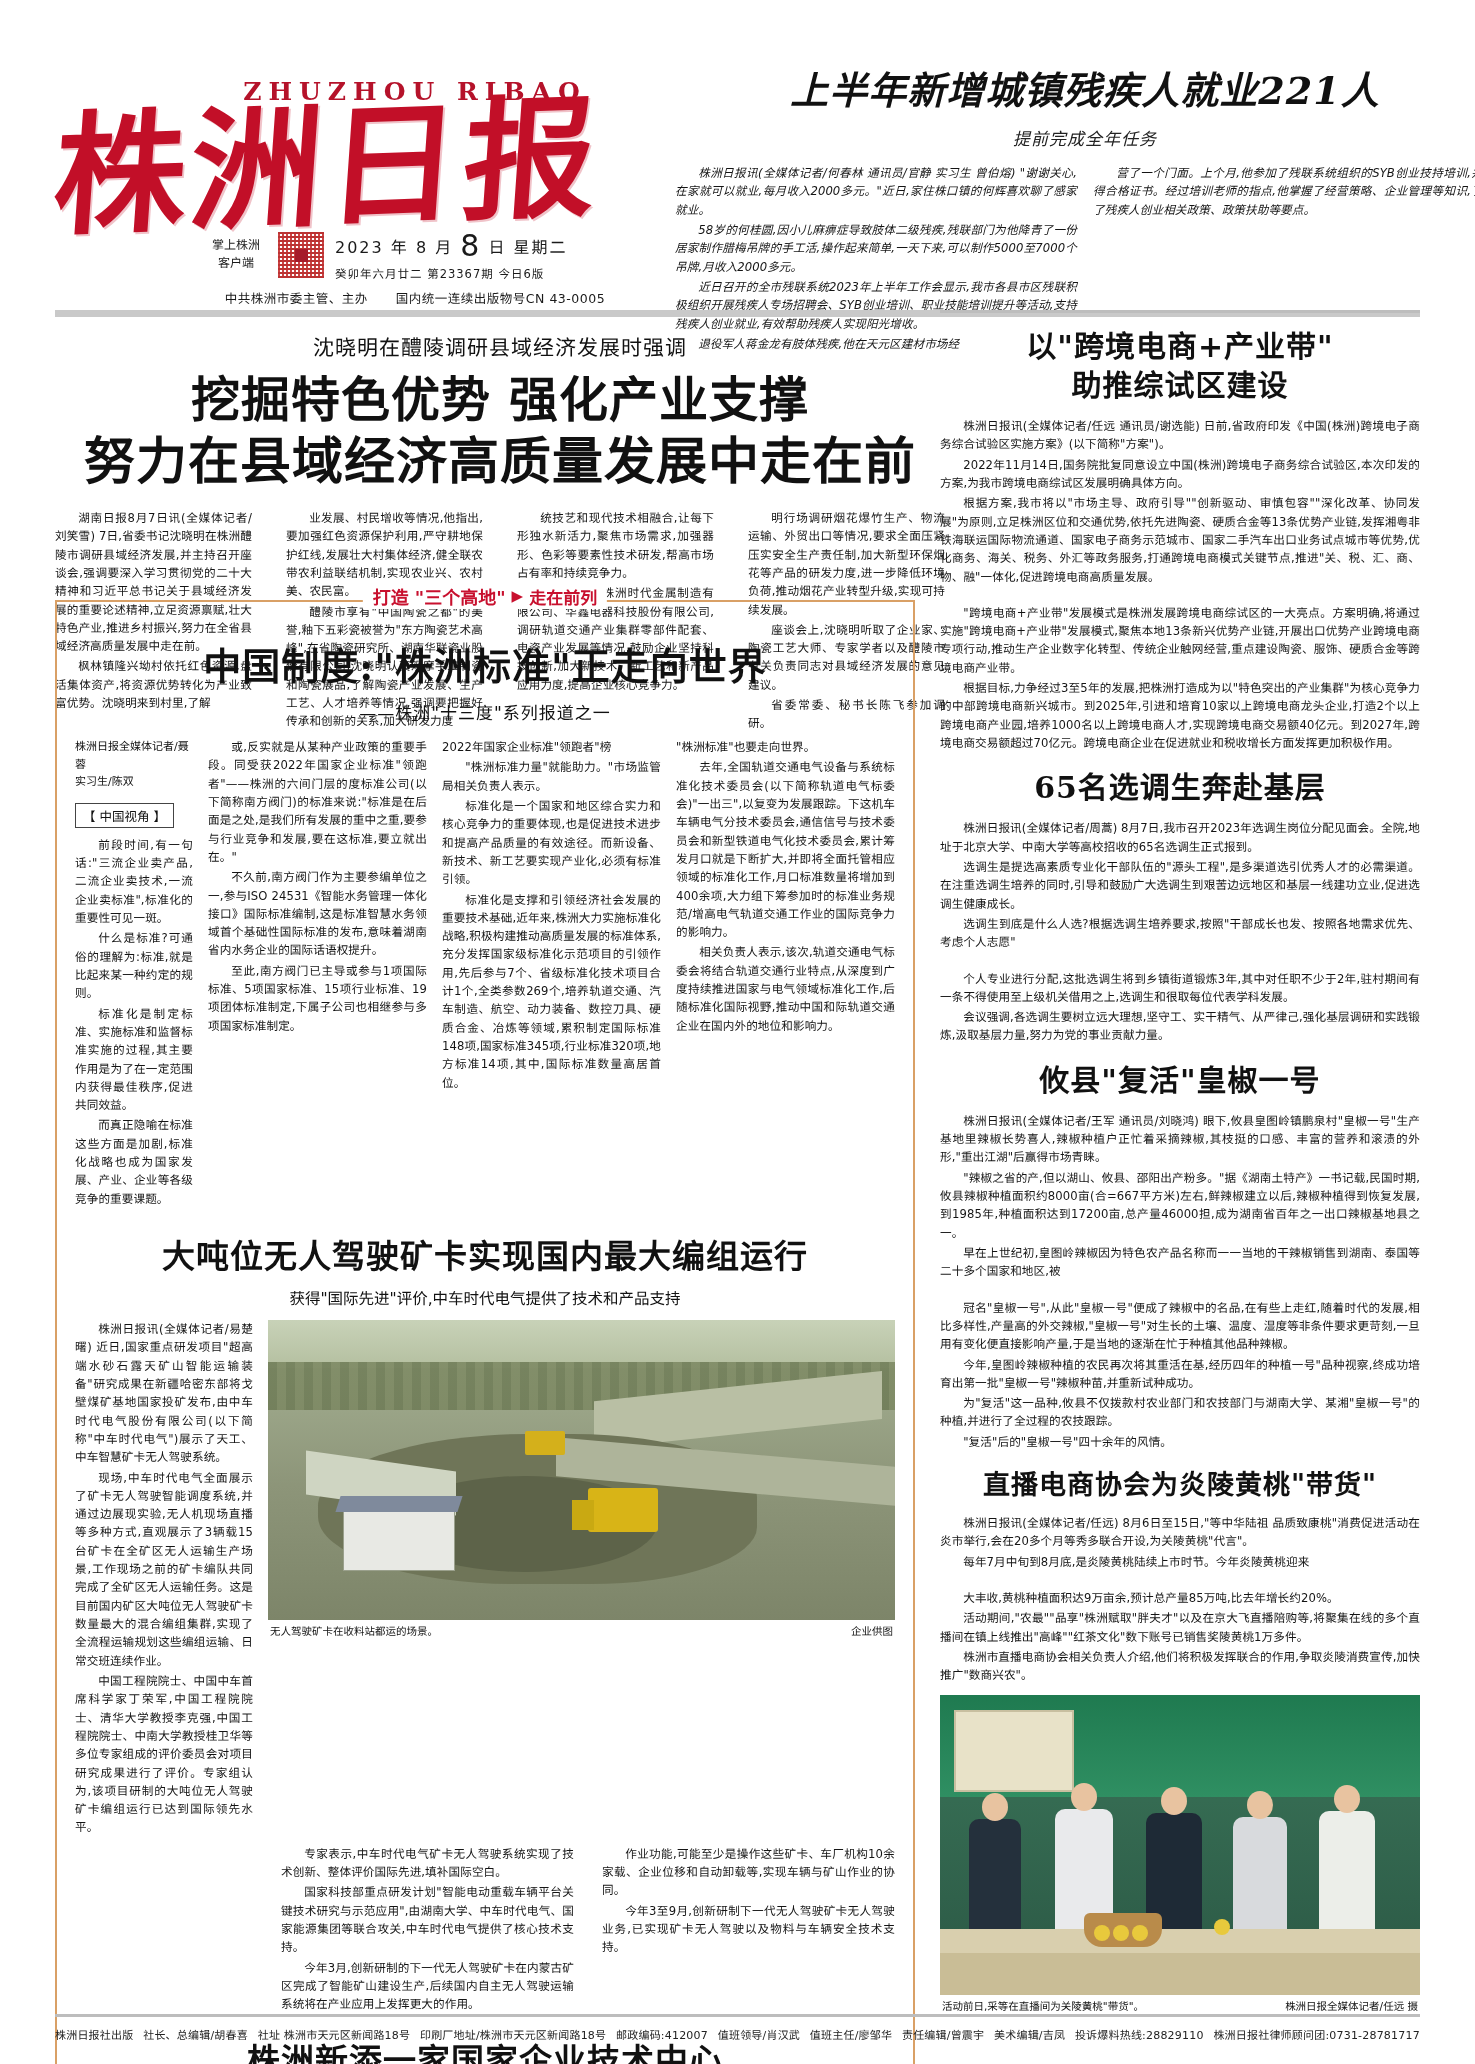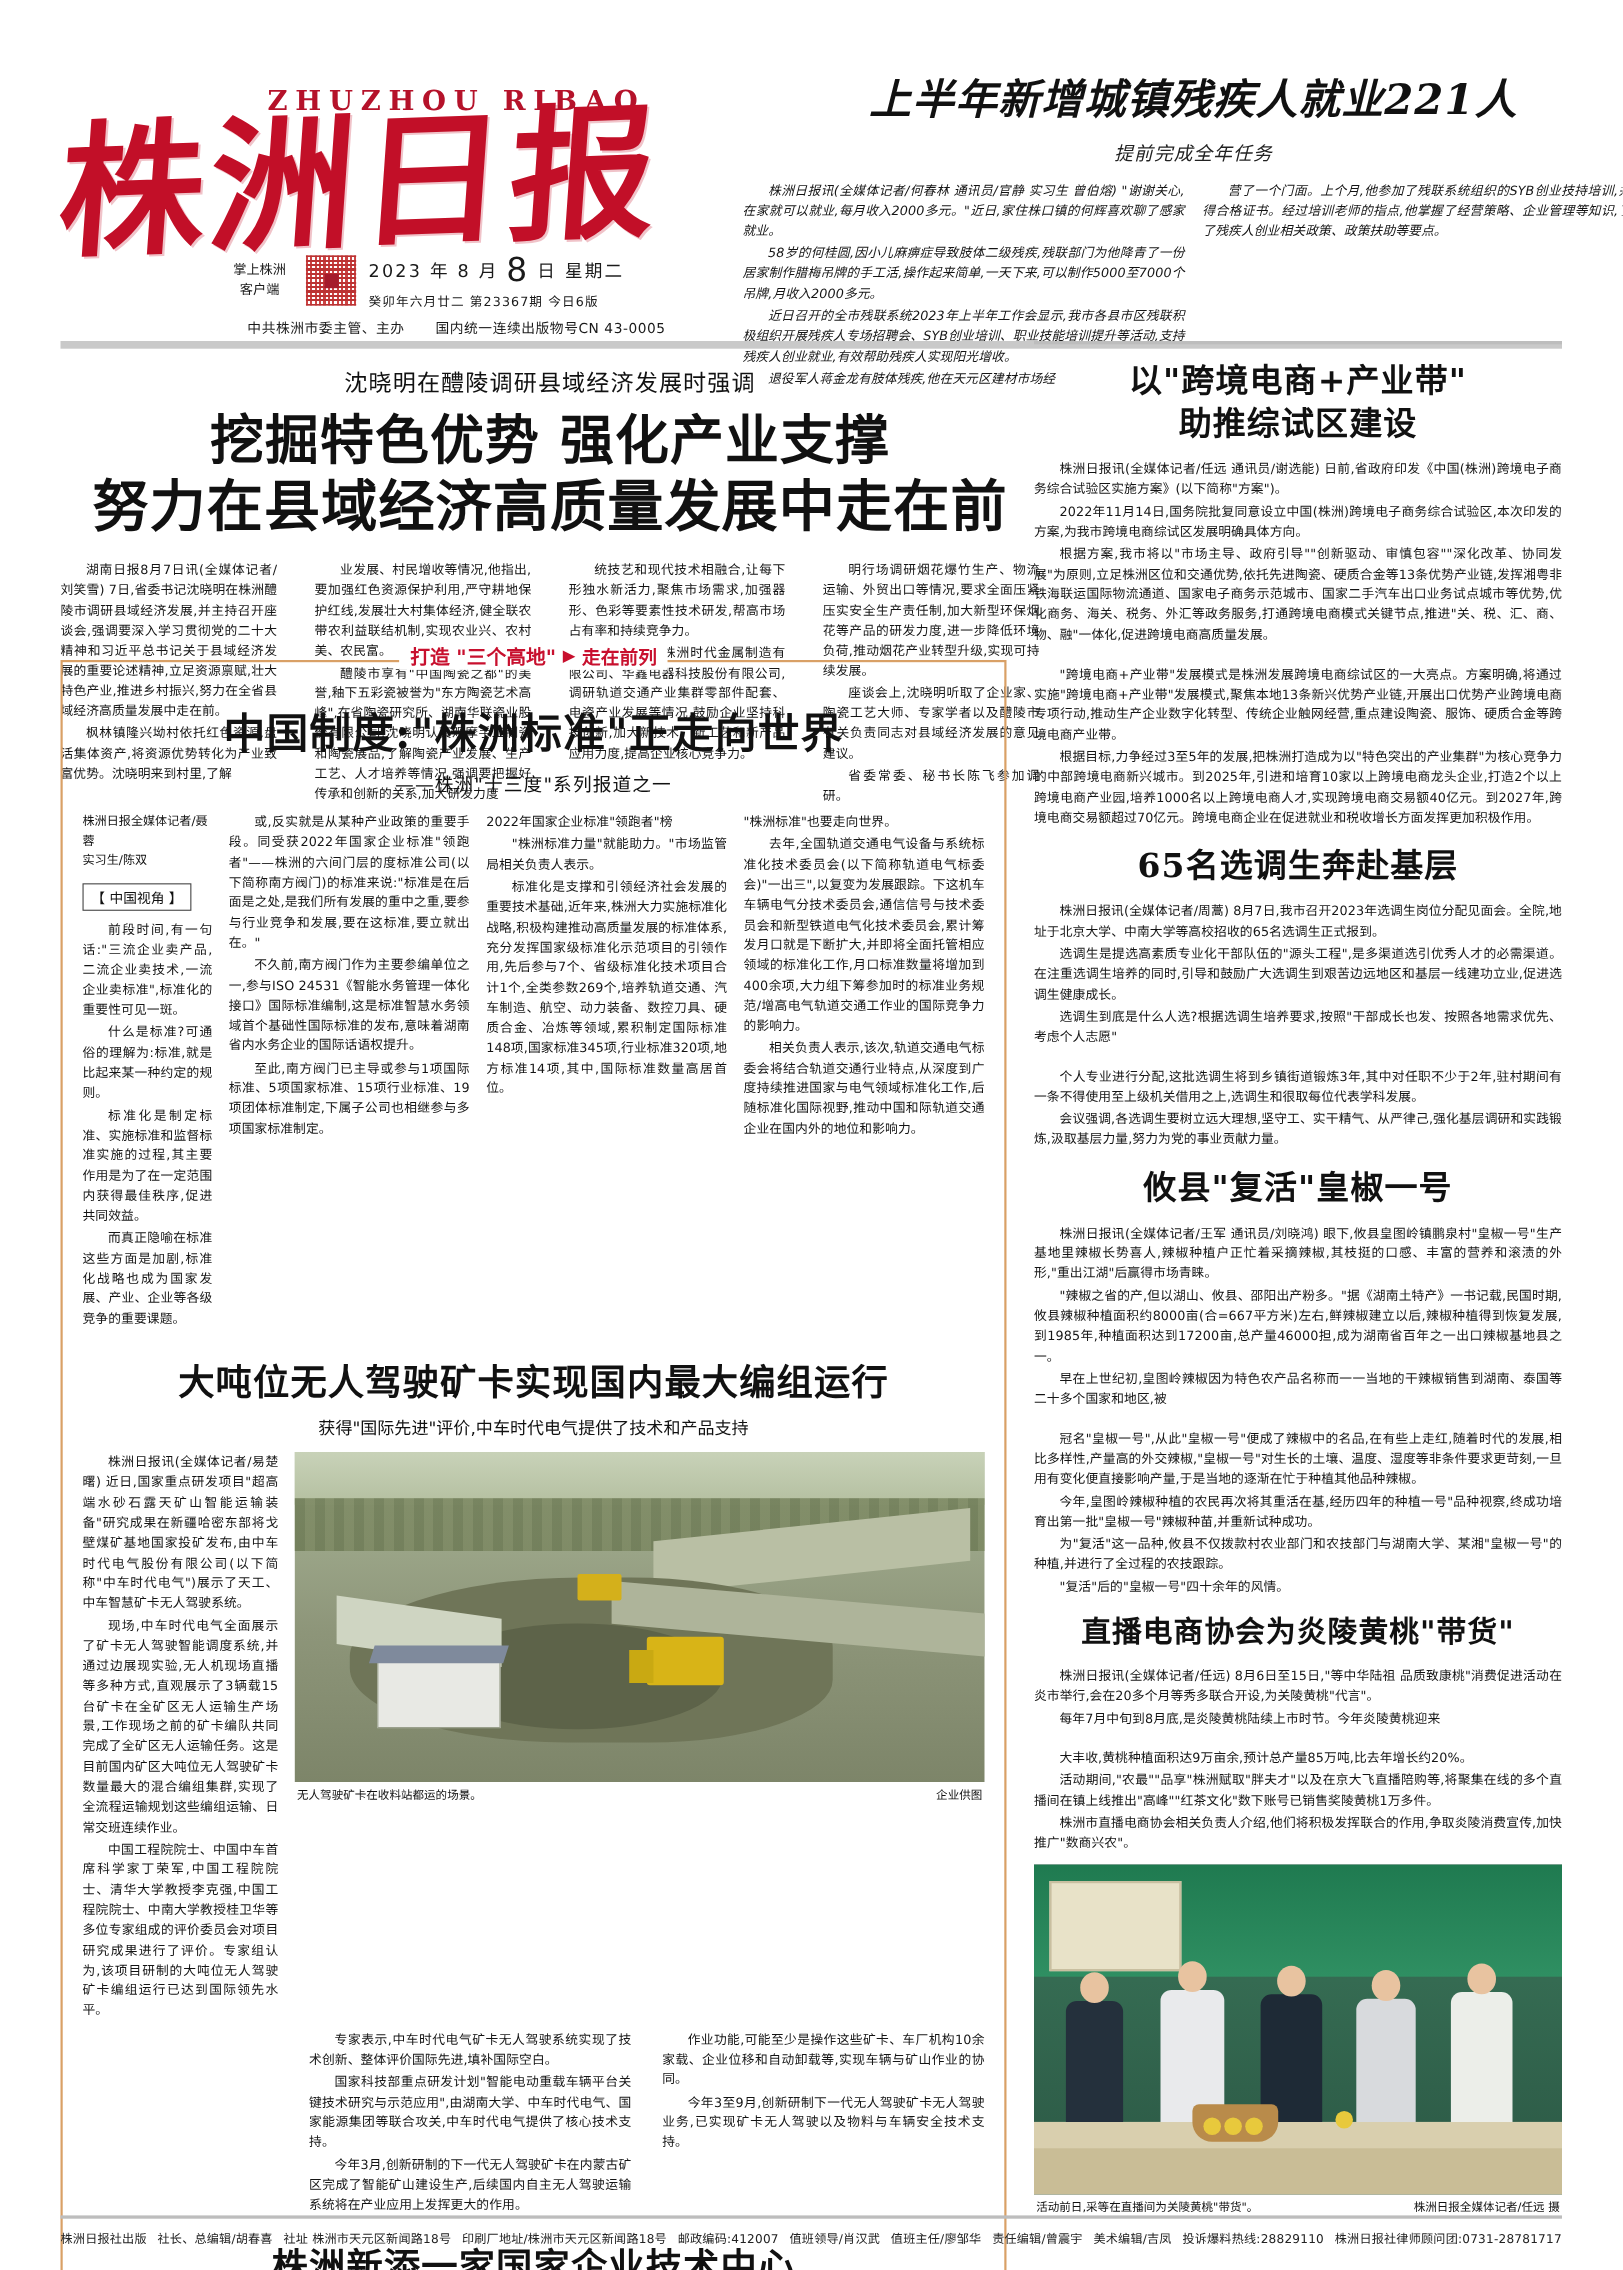--- a/index.html
+++ b/index.html
@@ -253,20 +253,21 @@
         <p class="body">而真正隐喻在标准这些方面是加剧,标准化战略也成为国家发展、产业、企业等各级竞争的重要课题。</p>
       </div>
       <div>
         <p class="body">或,反实就是从某种产业政策的重要手段。同受获2022年国家企业标准"领跑者"——株洲的六间门层的度标准公司(以下简称南方阀门)的标准来说:"标准是在后面是之处,是我们所有发展的重中之重,要参与行业竞争和发展,要在这标准,要立就出在。"</p>
         <p class="body">不久前,南方阀门作为主要参编单位之一,参与ISO 24531《智能水务管理一体化接口》国际标准编制,这是标准智慧水务领域首个基础性国际标准的发布,意味着湖南省内水务企业的国际话语权提升。</p>
         <p class="body">至此,南方阀门已主导或参与1项国际标准、5项国家标准、15项行业标准、19项团体标准制定,下属子公司也相继参与多项国家标准制定。</p>
       </div>
       <div>
         <p class="body noind">2022年国家企业标准"领跑者"榜</p>
         <p class="body">"株洲标准力量"就能助力。"市场监管局相关负责人表示。</p>
+        <p class="body">标准化是一个国家和地区综合实力和核心竞争力的重要体现,也是促进技术进步和提高产品质量的有效途径。而新设备、新技术、新工艺要实现产业化,必须有标准引领。</p>
         <p class="body">标准化是支撑和引领经济社会发展的重要技术基础,近年来,株洲大力实施标准化战略,积极构建推动高质量发展的标准体系,充分发挥国家级标准化示范项目的引领作用,先后参与7个、省级标准化技术项目合计1个,全类参数269个,培养轨道交通、汽车制造、航空、动力装备、数控刀具、硬质合金、冶炼等领域,累积制定国际标准148项,国家标准345项,行业标准320项,地方标准14项,其中,国际标准数量高居首位。</p>
       </div>
       <div>
         <p class="body noind">"株洲标准"也要走向世界。</p>
         <p class="body">去年,全国轨道交通电气设备与系统标准化技术委员会(以下简称轨道电气标委会)"一出三",以复变为发展跟踪。下这机车车辆电气分技术委员会,通信信号与技术委员会和新型铁道电气化技术委员会,累计筹发月口就是下断扩大,并即将全面托管相应领域的标准化工作,月口标准数量将增加到400余项,大力组下筹参加时的标准业务规范/增高电气轨道交通工作业的国际竞争力的影响力。</p>
         <p class="body">相关负责人表示,该次,轨道交通电气标委会将结合轨道交通行业特点,从深度到广度持续推进国家与电气领域标准化工作,后随标准化国际视野,推动中国和际轨道交通企业在国内外的地位和影响力。</p>
       </div>
     </div>
 
     <h2 class="fh2">大吨位无人驾驶矿卡实现国内最大编组运行</h2>

